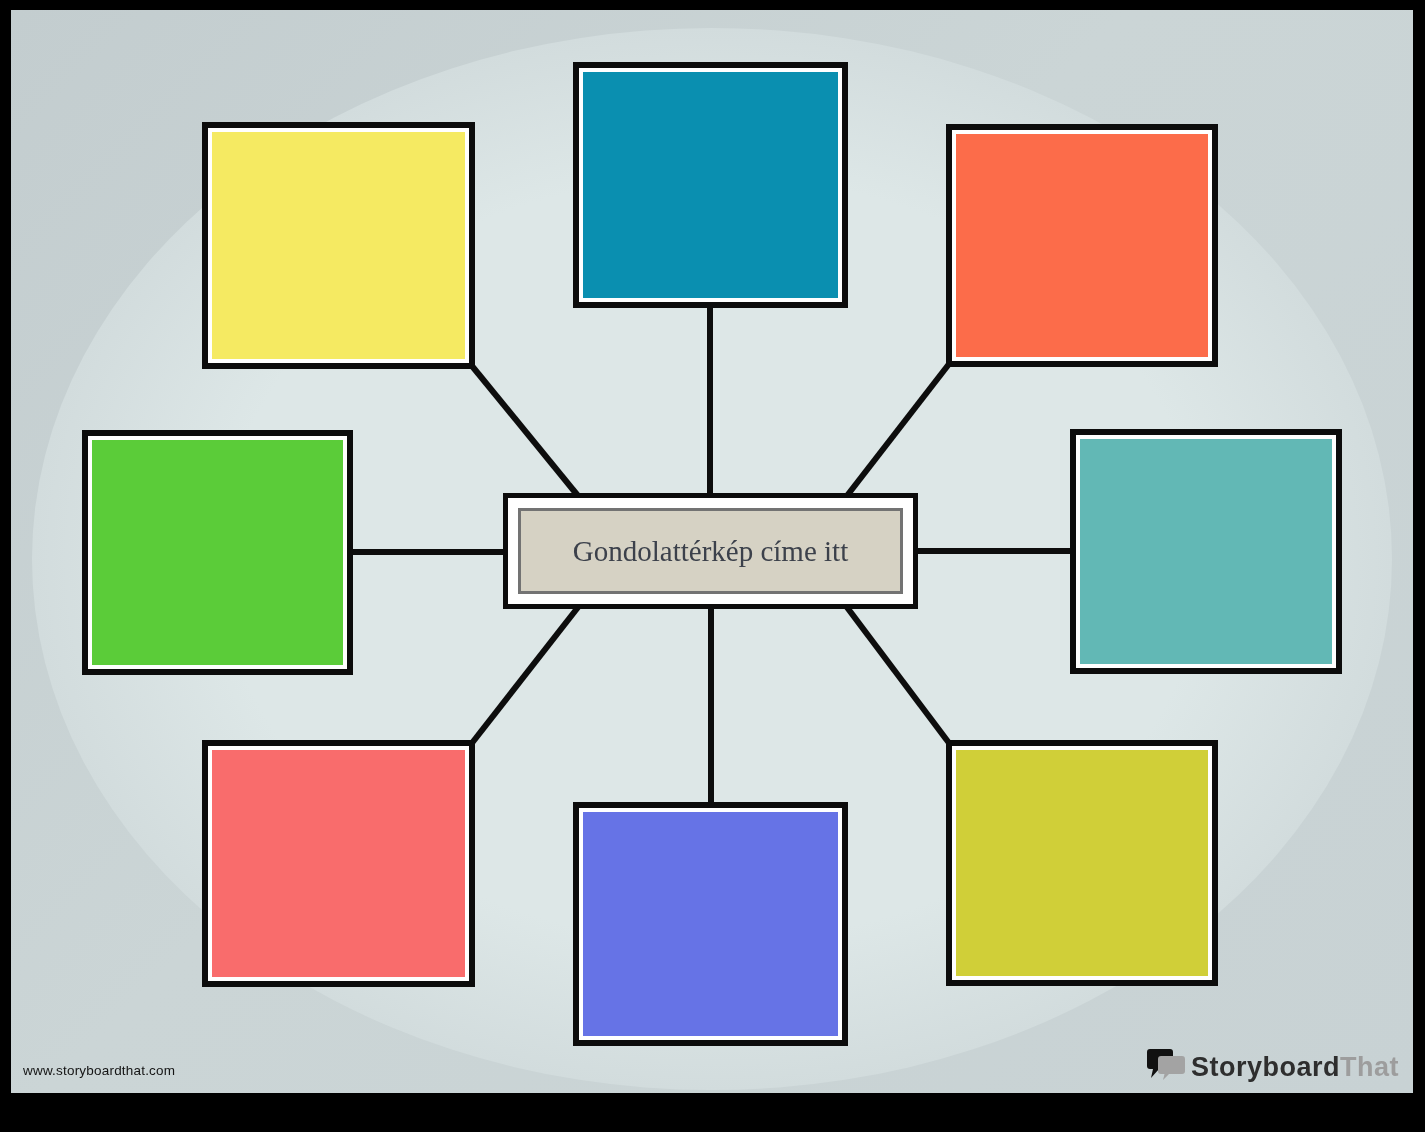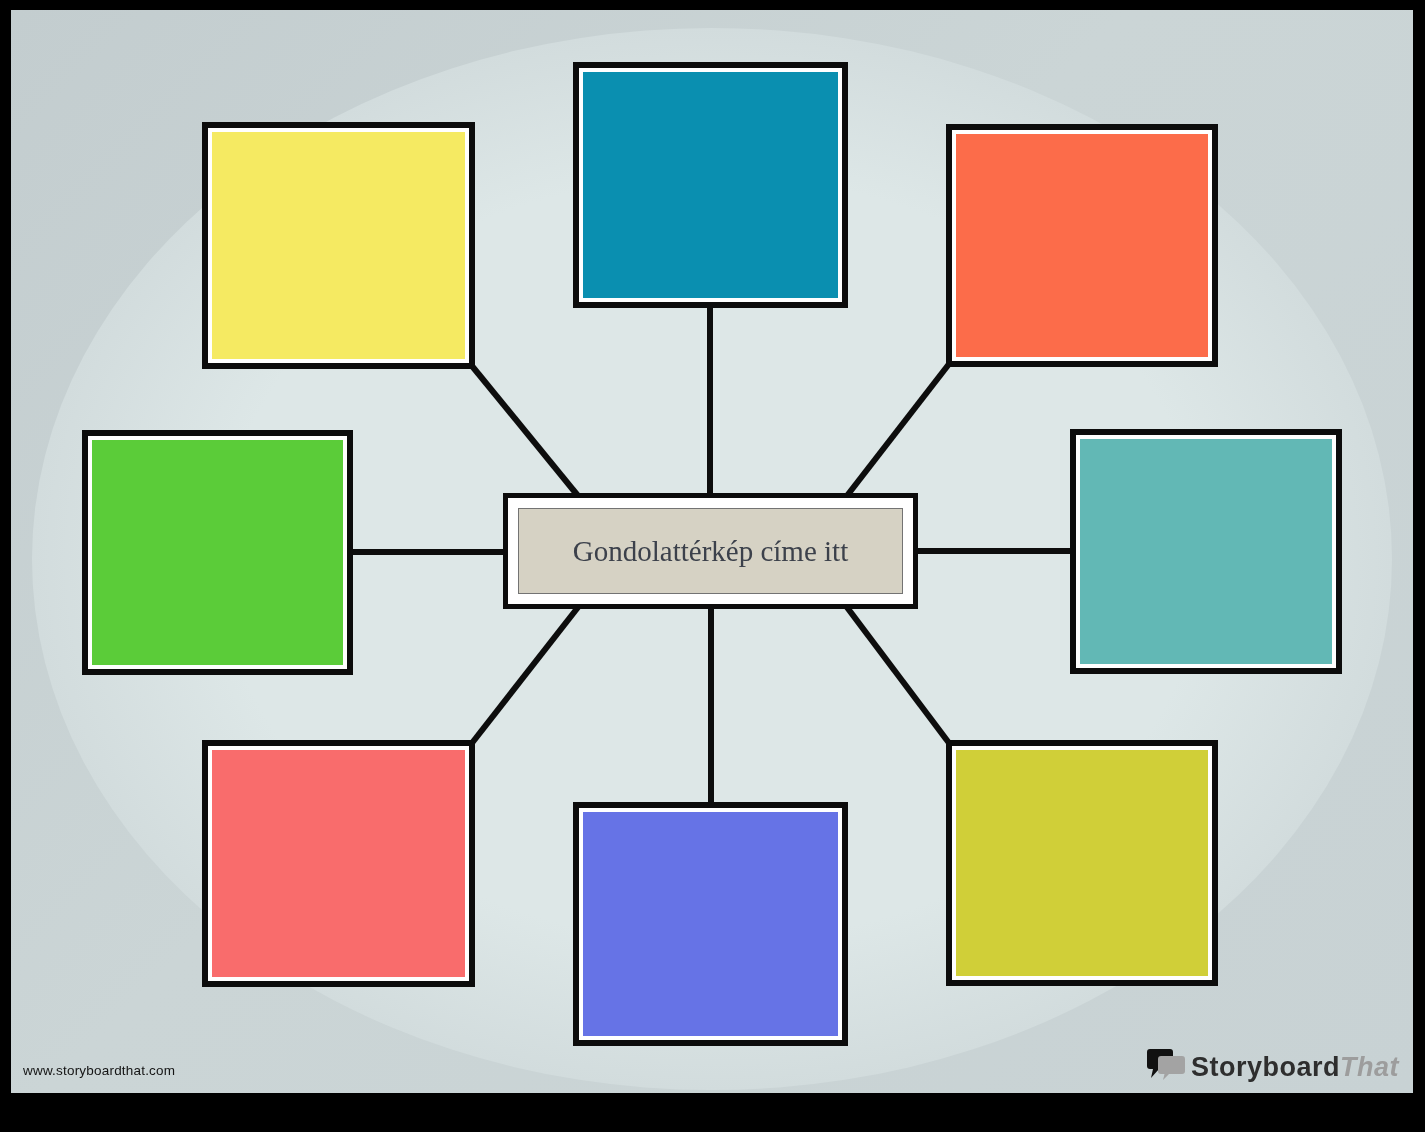--- a/index.html
+++ b/index.html
@@ -42,21 +42,21 @@
     position:absolute;left:492px;top:483px;width:415px;height:116px;
     background:#ffffff;
     border:5px solid #0c0c0c;
     box-sizing:border-box;
     display:flex;align-items:stretch;justify-content:stretch;
     padding:10px;
   }
   #center-inner{
     flex:1;
     background:#d6d2c4;
-    border:1px solid #737373;
+    border:3px solid #737373;
     display:flex;align-items:center;justify-content:center;
   }
   #center-title{
     font-family:"Liberation Serif", serif;
     font-size:29px;
     color:#3c414b;
     white-space:nowrap;
   }
 
   #watermark{
@@ -68,21 +68,21 @@
   #brand{
     position:absolute;right:14px;top:1036px;
     display:flex;align-items:center;
   }
   #brand-icon{width:40px;height:42px;margin-right:4px;}
   #brand-text{
     font-size:27px;font-weight:bold;letter-spacing:0.5px;
     display:flex;align-items:center;
   }
   #brand-primary{color:#2e2e2e;}
-  #brand-secondary{color:#9d9d9d;font-style:italic;}
+  #brand-secondary{color:#9d9d9d;}
 
   #bottom-bar{position:absolute;left:0;top:1093px;width:1425px;height:39px;background:#000;}
 </style>
 </head>
 <body>
 
 <div id="stage">
 
   <div id="canvas">
 

